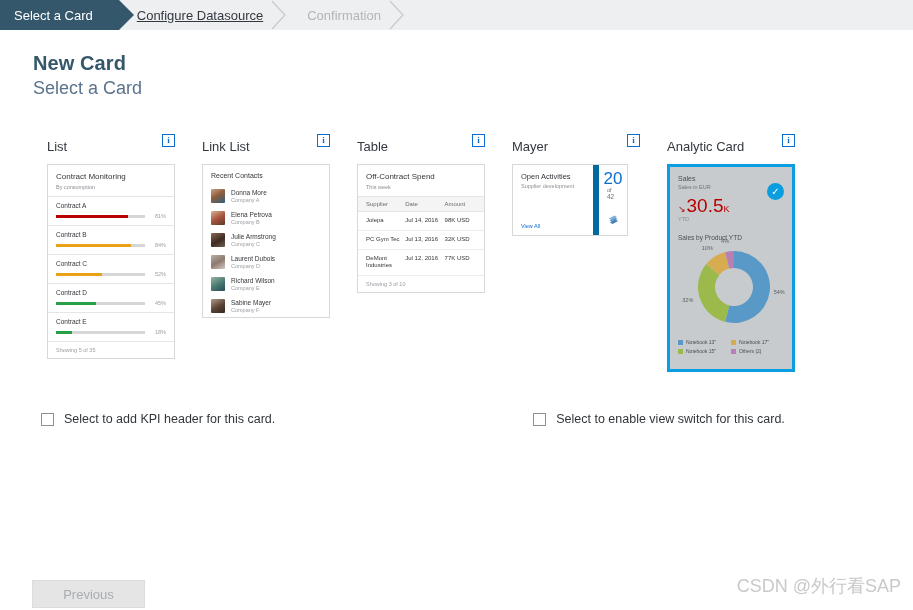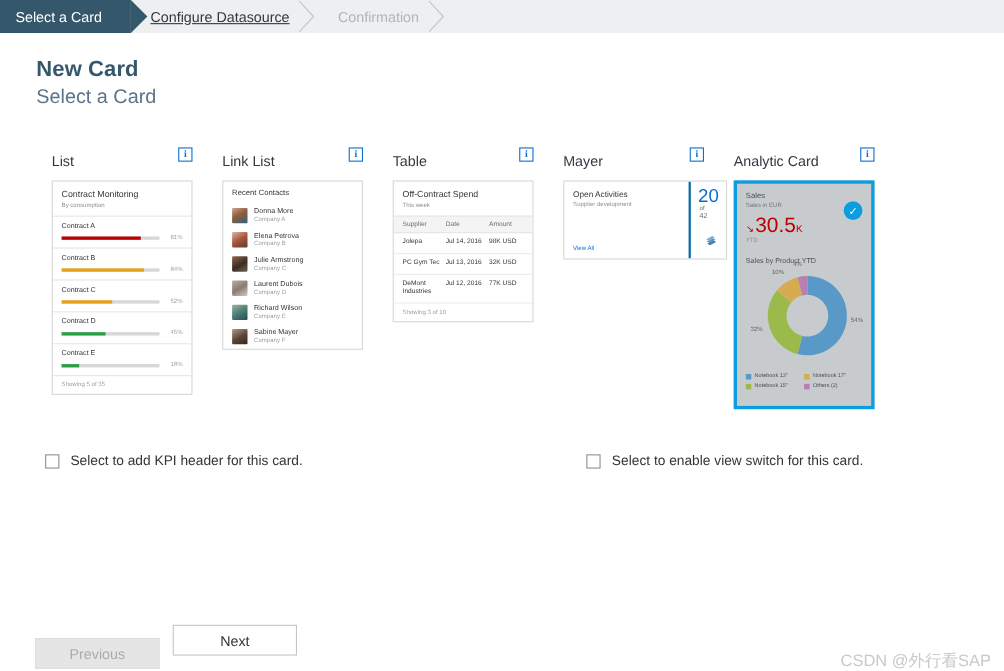--- a/index.html
+++ b/index.html
@@ -140,30 +140,30 @@
   }
   .tb-cols span { font-size: 6px; color: #6a6d70; }
   .tb-row { display: flex; padding: 5px 8px; border-bottom: 1px solid #ededed; }
   .tb-row span { font-size: 6px; color: #32363a; line-height: 1.3; }
   .c1 { width: 40px; }
   .c2 { width: 40px; }
   .c3 { width: 32px; }
   .tb-foot { padding: 5px 8px; font-size: 5.5px; color: #9a9fa4; }
 
   
-  .tile-stack { width: 149px; height: 72px; display: flex; justify-content: flex-end; }
+  .tile-stack { width: 116px; height: 72px; display: flex; justify-content: flex-end; }
   .st-left { flex: 1; padding: 7px 0 6px 8px; position: relative; }
   .st-h1 { font-size: 7.5px; color: #32363a; }
   .st-h2 { font-size: 5.5px; color: #8a8f94; margin-top: 2px; }
   .st-link {
     position: absolute; left: 8px; bottom: 6px;
     font-size: 5.5px; color: #0a6ed1;
   }
   .st-right {
-    width: 34px; border-left: 2px solid #0369a1;
+    width: 34px; border-left: 6px solid #0369a1;
     padding: 6px 5px 5px 5px;
     display: flex; flex-direction: column; align-items: center;
     position: relative;
   }
   .st-num { font-size: 17px; color: #0a6ed1; line-height: 0.95; font-weight: 300; }
   .st-of { font-size: 5.5px; color: #6a6d70; align-self: flex-start; margin-left: 3px; }
   .st-den { font-size: 6.5px; color: #6a6d70; align-self: flex-start; margin-left: 3px; }
   .st-ico { position: absolute; bottom: 5px; right: 6px; }
 
   
@@ -219,22 +219,22 @@
   .btn {
     width: 113px; height: 28px;
     font-size: 13px;
     display: flex; align-items: center; justify-content: center;
     border: 1px solid #c2c6ca;
     cursor: pointer;
   }
   .btn.prev { background: #e5e5e5; color: #a9adb2; border-color: #dcdcdc; margin-top: 24px; }
   .btn.next { background: #ffffff; color: #32363a; }
   .watermark {
-    position: absolute; right: 12px; bottom: 0;
-    font-size: 15px; color: #c9c9c9;
+    position: absolute; right: 12px; bottom: 12px;
+    font-size: 18px; color: #c9c9c9;
   }
 </style>
 </head>
 <body>
 
 <div class="stepbar">
   <div class="step active">
     <span>Select a Card</span>
     <span class="arrow"></span>
   </div>
@@ -492,15 +492,14 @@
     <span class="cblbl">Select to add KPI header for this card.</span>
   </div>
   <div class="cb">
     <span class="cbbox"></span>
     <span class="cblbl">Select to enable view switch for this card.</span>
   </div>
 </div>
 
 <div class="footer">
   <div class="btn prev">Previous</div>
-  <div class="btn next">Next</div>
   <div class="watermark">CSDN @外行看SAP</div>
 </div>
 
 </body></html>

